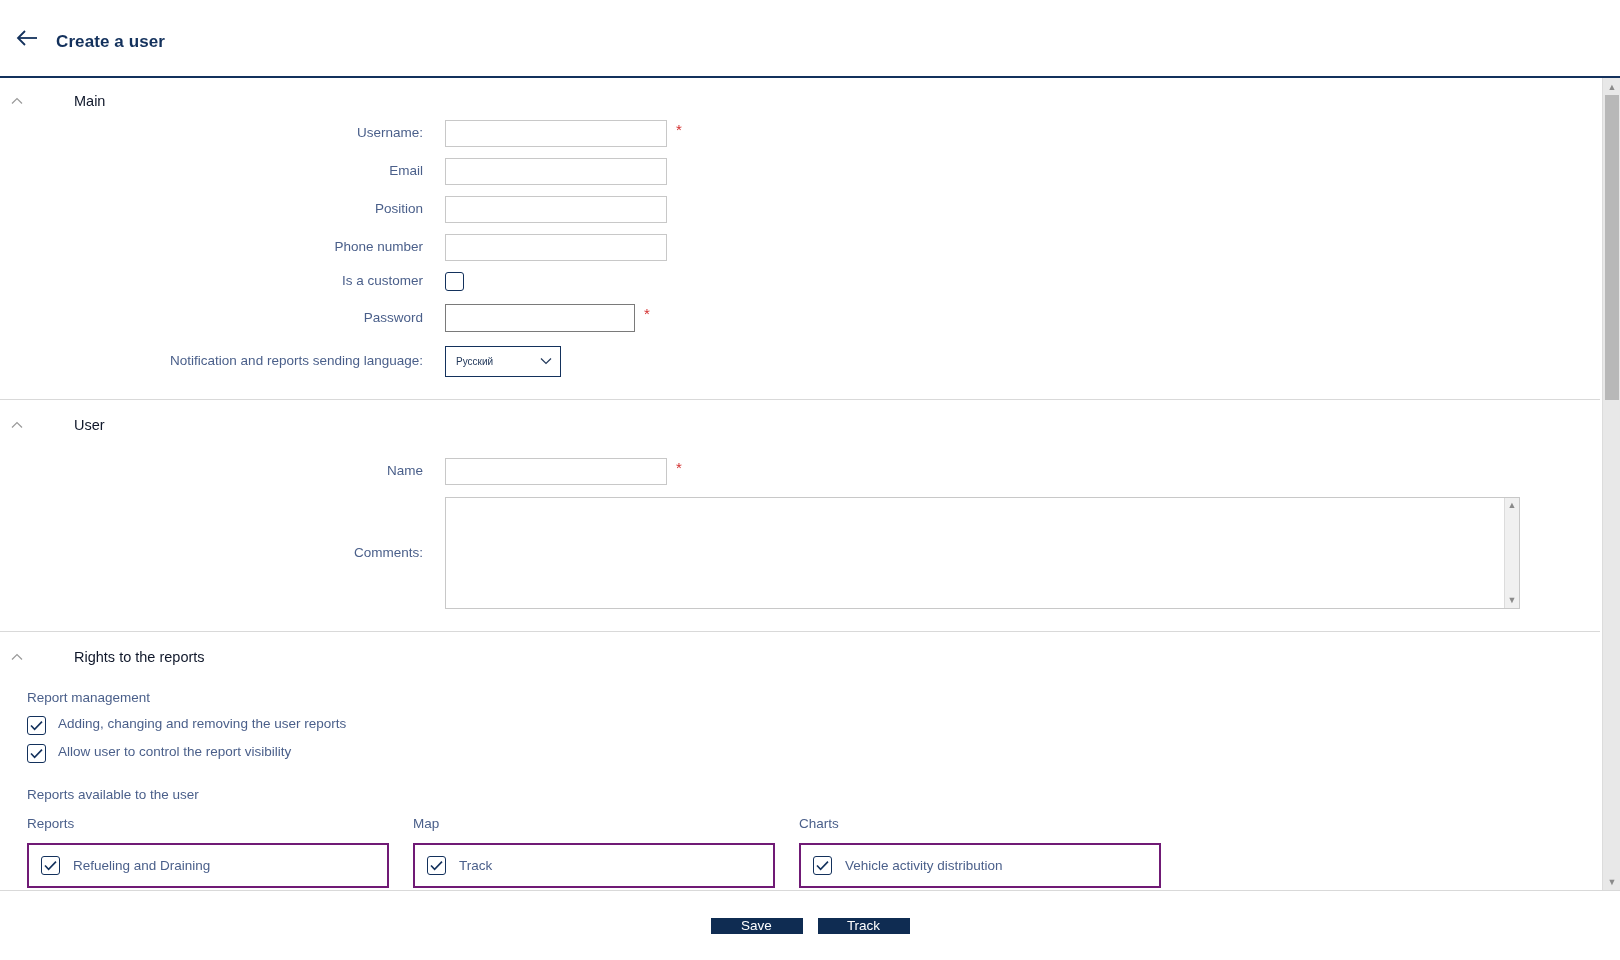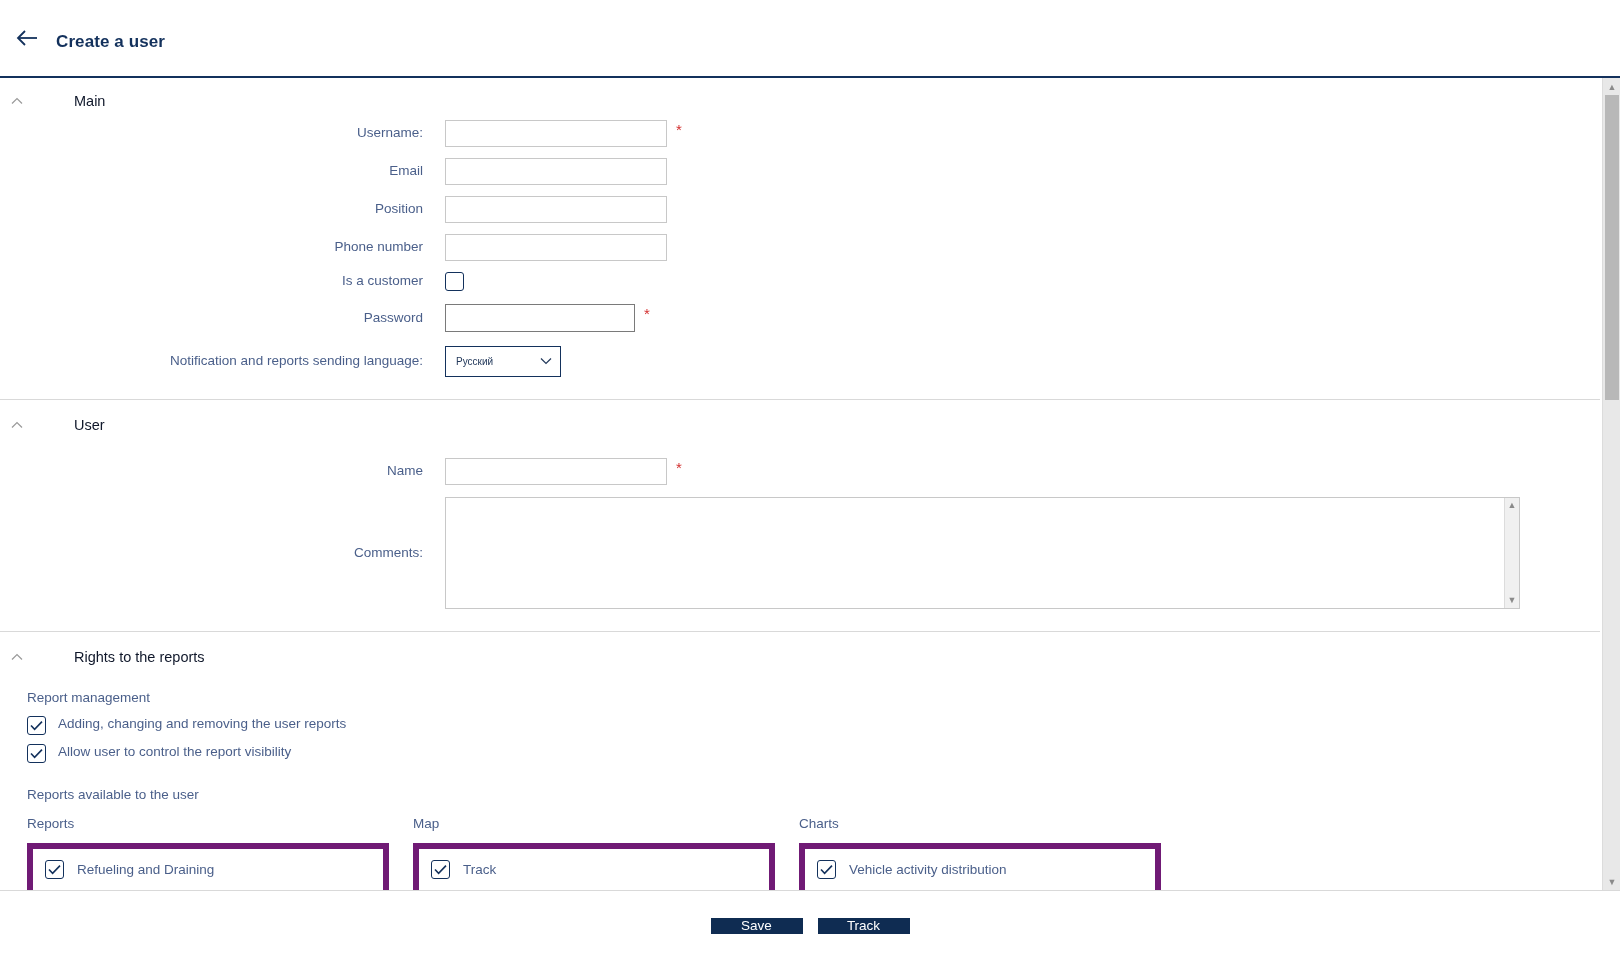--- a/index.html
+++ b/index.html
@@ -201,21 +201,21 @@
     display: flex;
     gap: 24px;
   }
   .col { width: 362px; }
   .col-title {
     font-size: 13.5px;
     color: #4a5f8a;
     margin-bottom: 12px;
   }
   .col-box {
-    border: 6px solid #701a75;
+    border: 2px solid #701a75;
     background: #fff;
     padding: 9px 5px 9px 0;
   }
   .col-item {
     display: flex;
     align-items: center;
     padding: 2px 10px 2px 12px;
   }
   .col-item-label {
     font-size: 13.5px;

